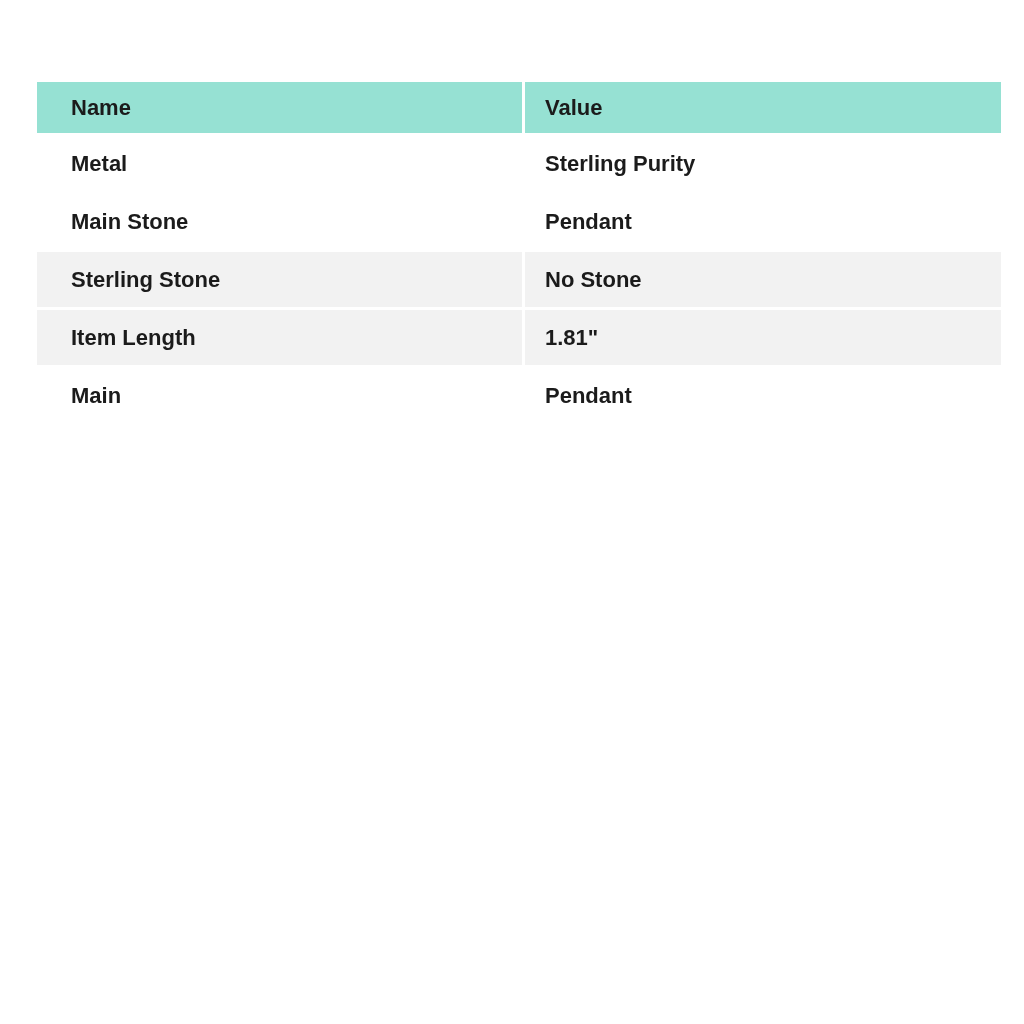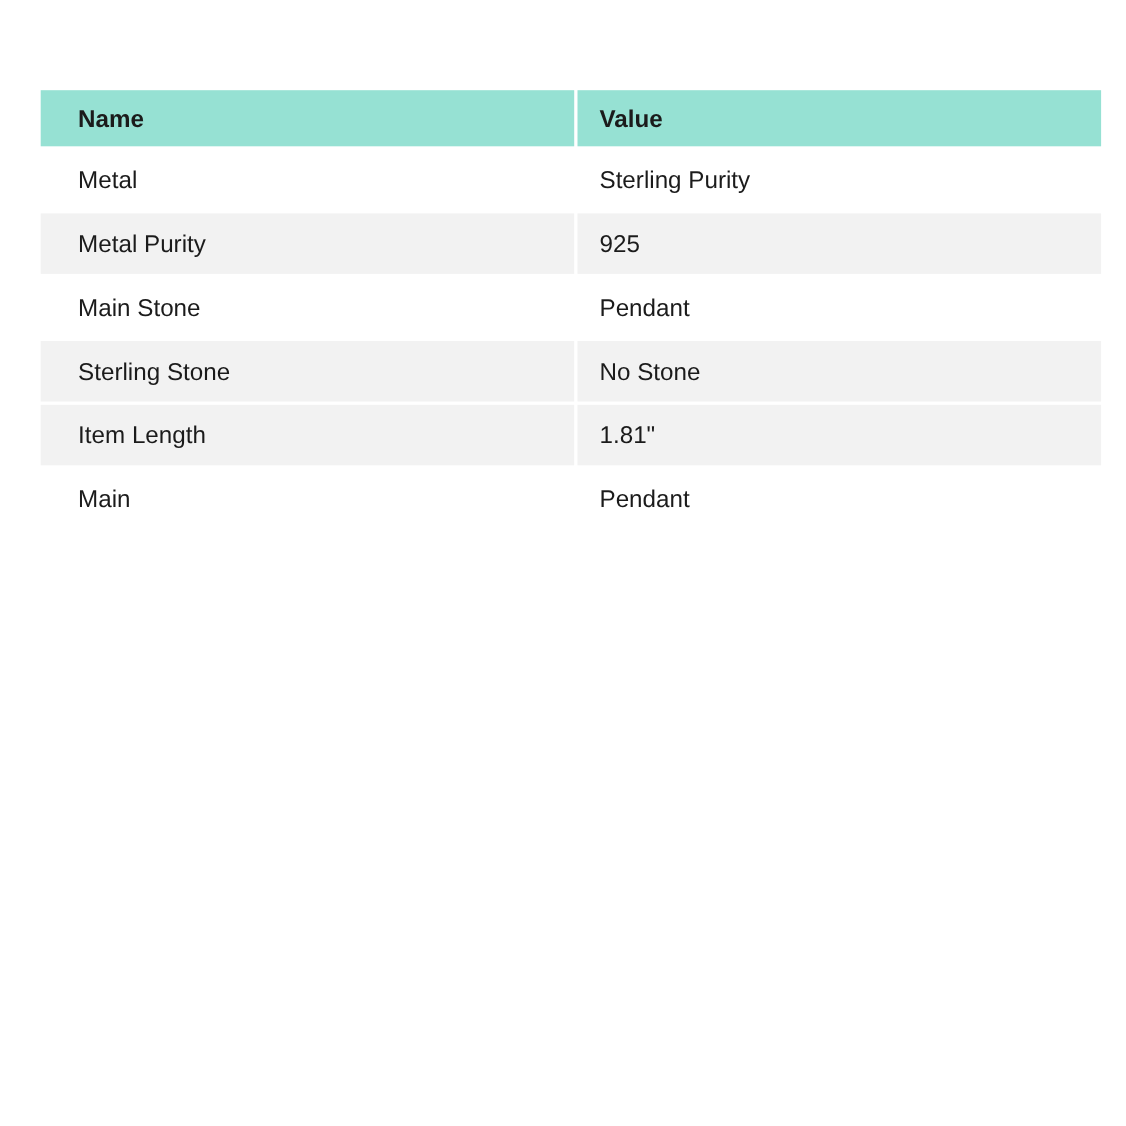--- a/index.html
+++ b/index.html
@@ -40,21 +40,21 @@
     white-space: nowrap;
     overflow: hidden;
   }
   th {
     background: var(--header-bg);
     font-weight: 600;
     height: 51px;
   }
   td {
     background: var(--row-bg);
-    font-weight: 400;
+    font-weight: 700;
     height: 55px;
   }
   tr.alt td {
     background: var(--row-alt-bg);
   }
   .col-name  { width: 485px; padding-left: 34px; }
   .col-value { width: 476px; padding-left: 20px; }
 </style>
 </head>
 <body>
@@ -65,24 +65,20 @@
       <tr>
         <th class="col-name">Name</th>
         <th class="col-value">Value</th>
       </tr>
     </thead>
     <tbody>
         <tr>
     <td class="col-name">Metal</td>
     <td class="col-value">Sterling Purity</td>
   </tr>
-        <tr class="alt">
-    <td class="col-name">Metal Purity</td>
-    <td class="col-value">925</td>
-  </tr>
         <tr>
     <td class="col-name">Main Stone</td>
     <td class="col-value">Pendant</td>
   </tr>
         <tr class="alt">
     <td class="col-name">Sterling Stone</td>
     <td class="col-value">No Stone</td>
   </tr>
         <tr class="alt">
     <td class="col-name">Item Length</td>

